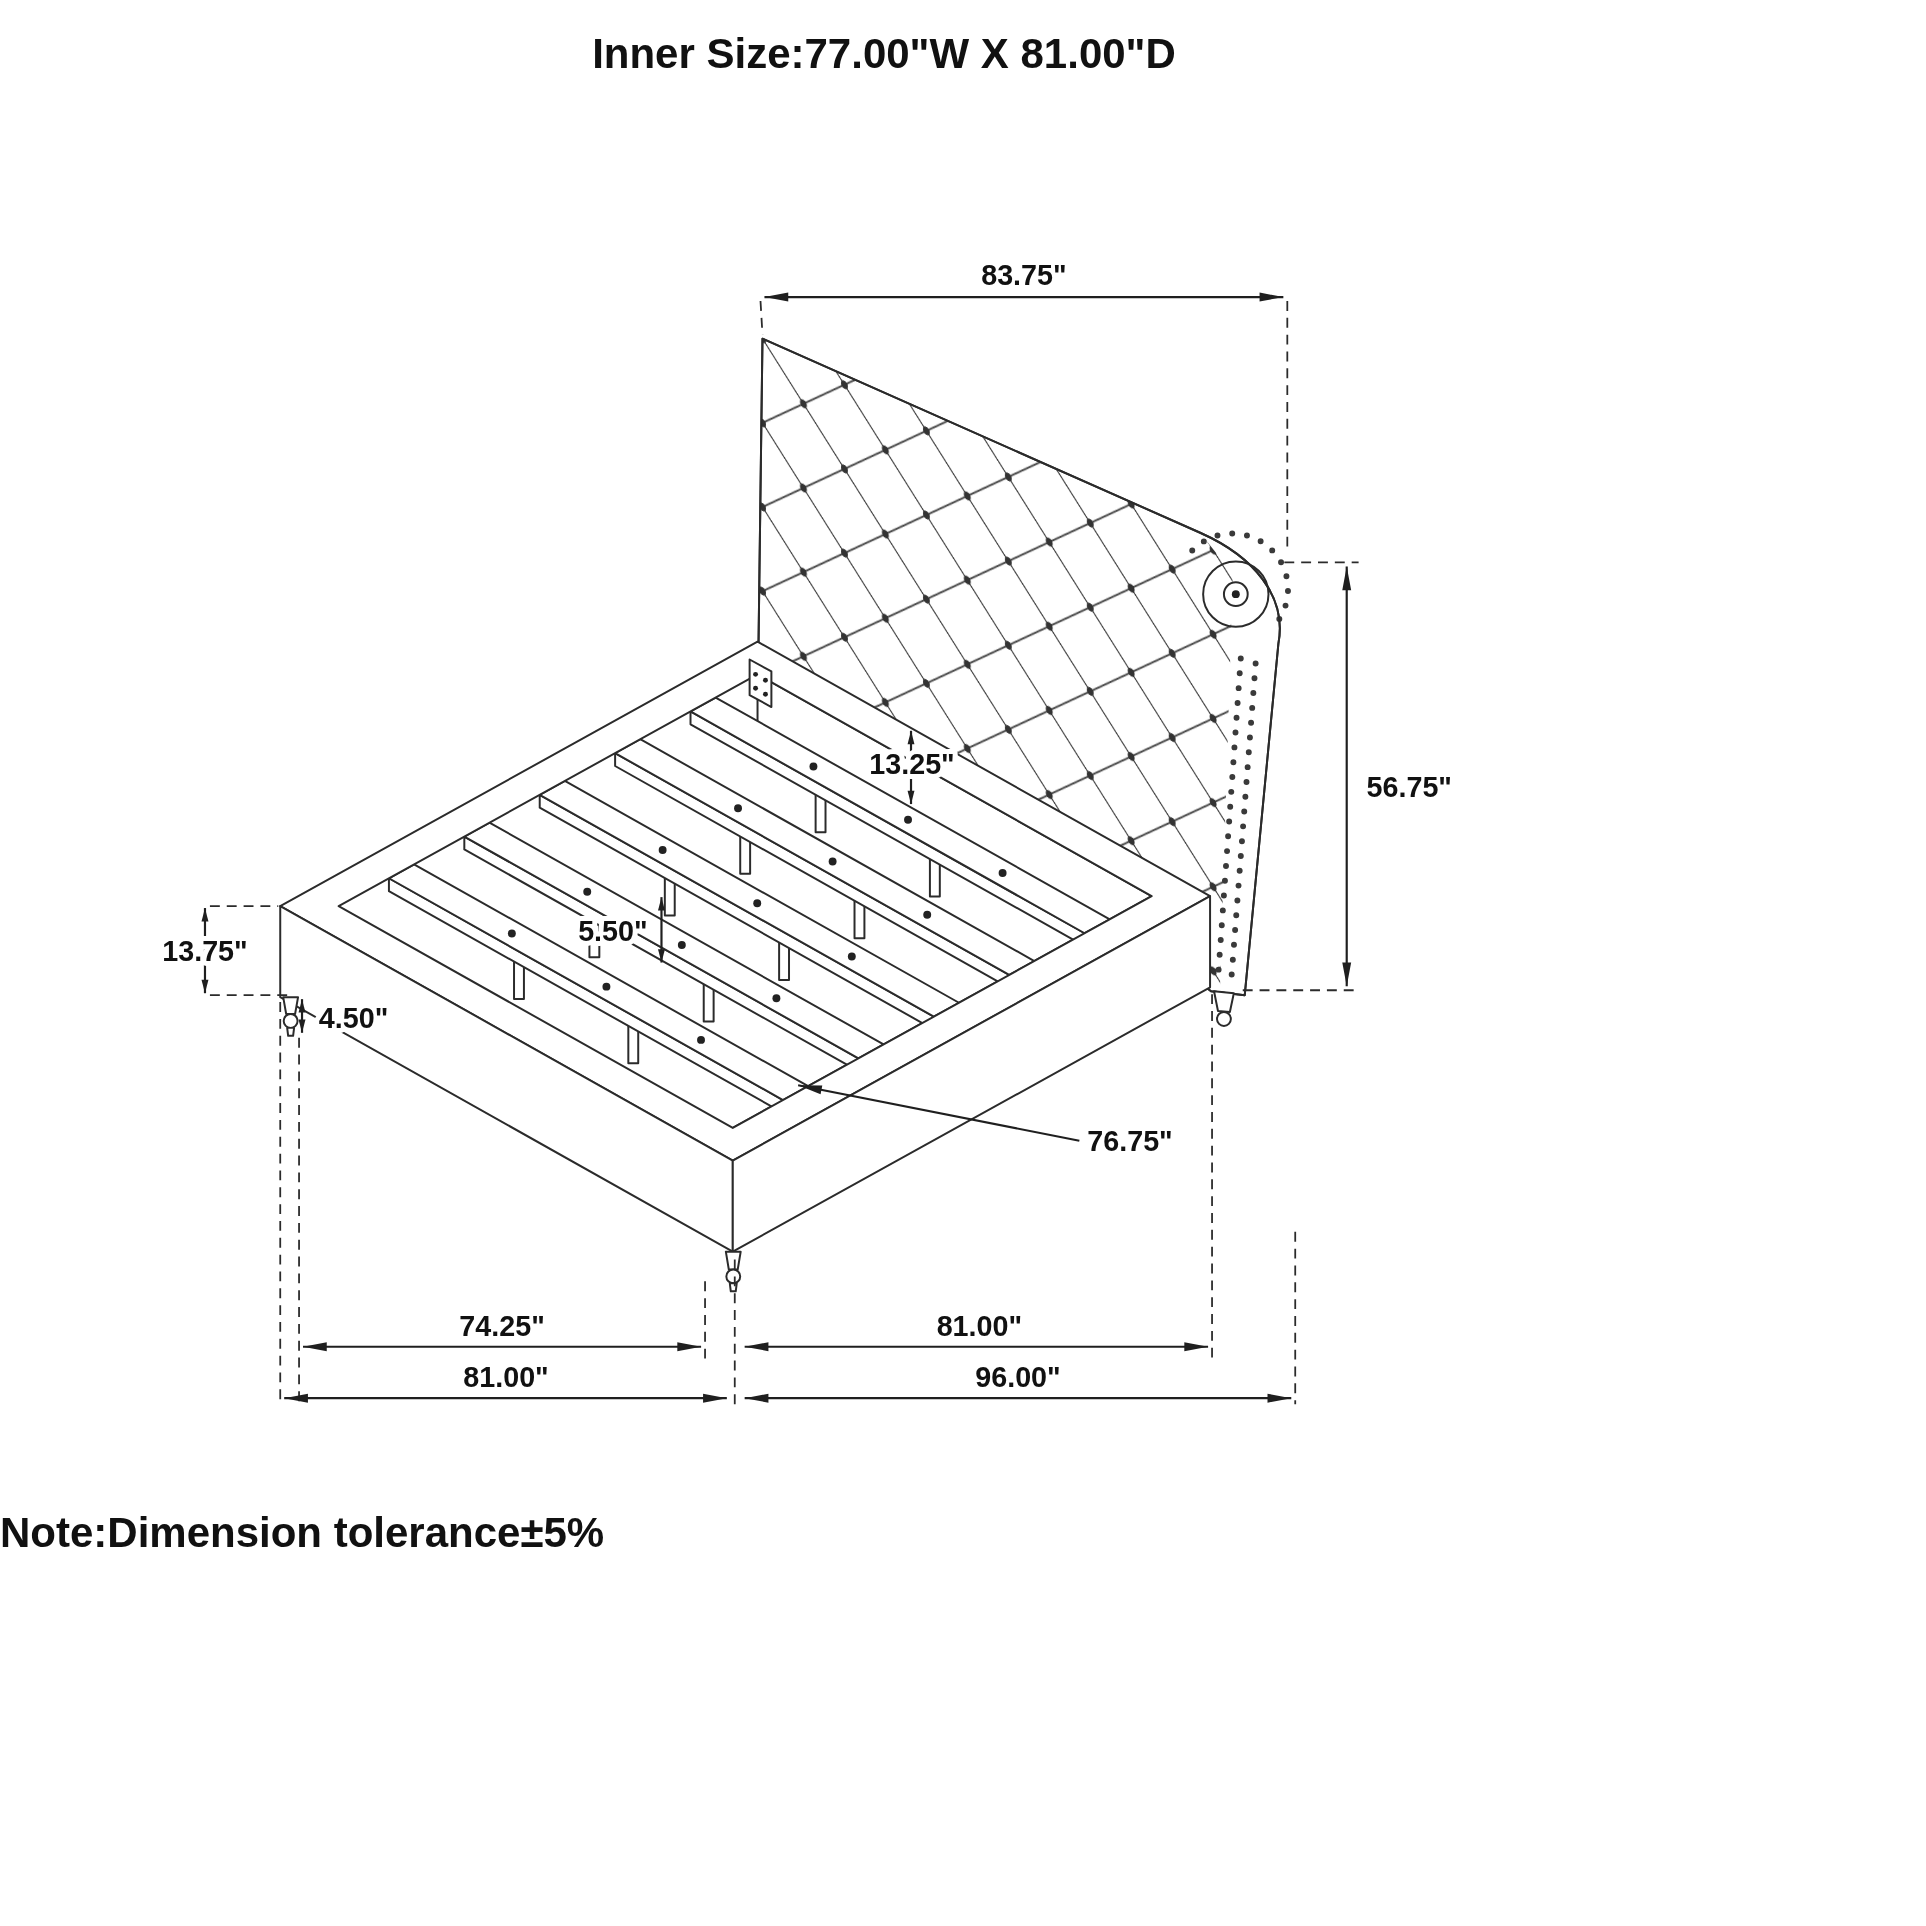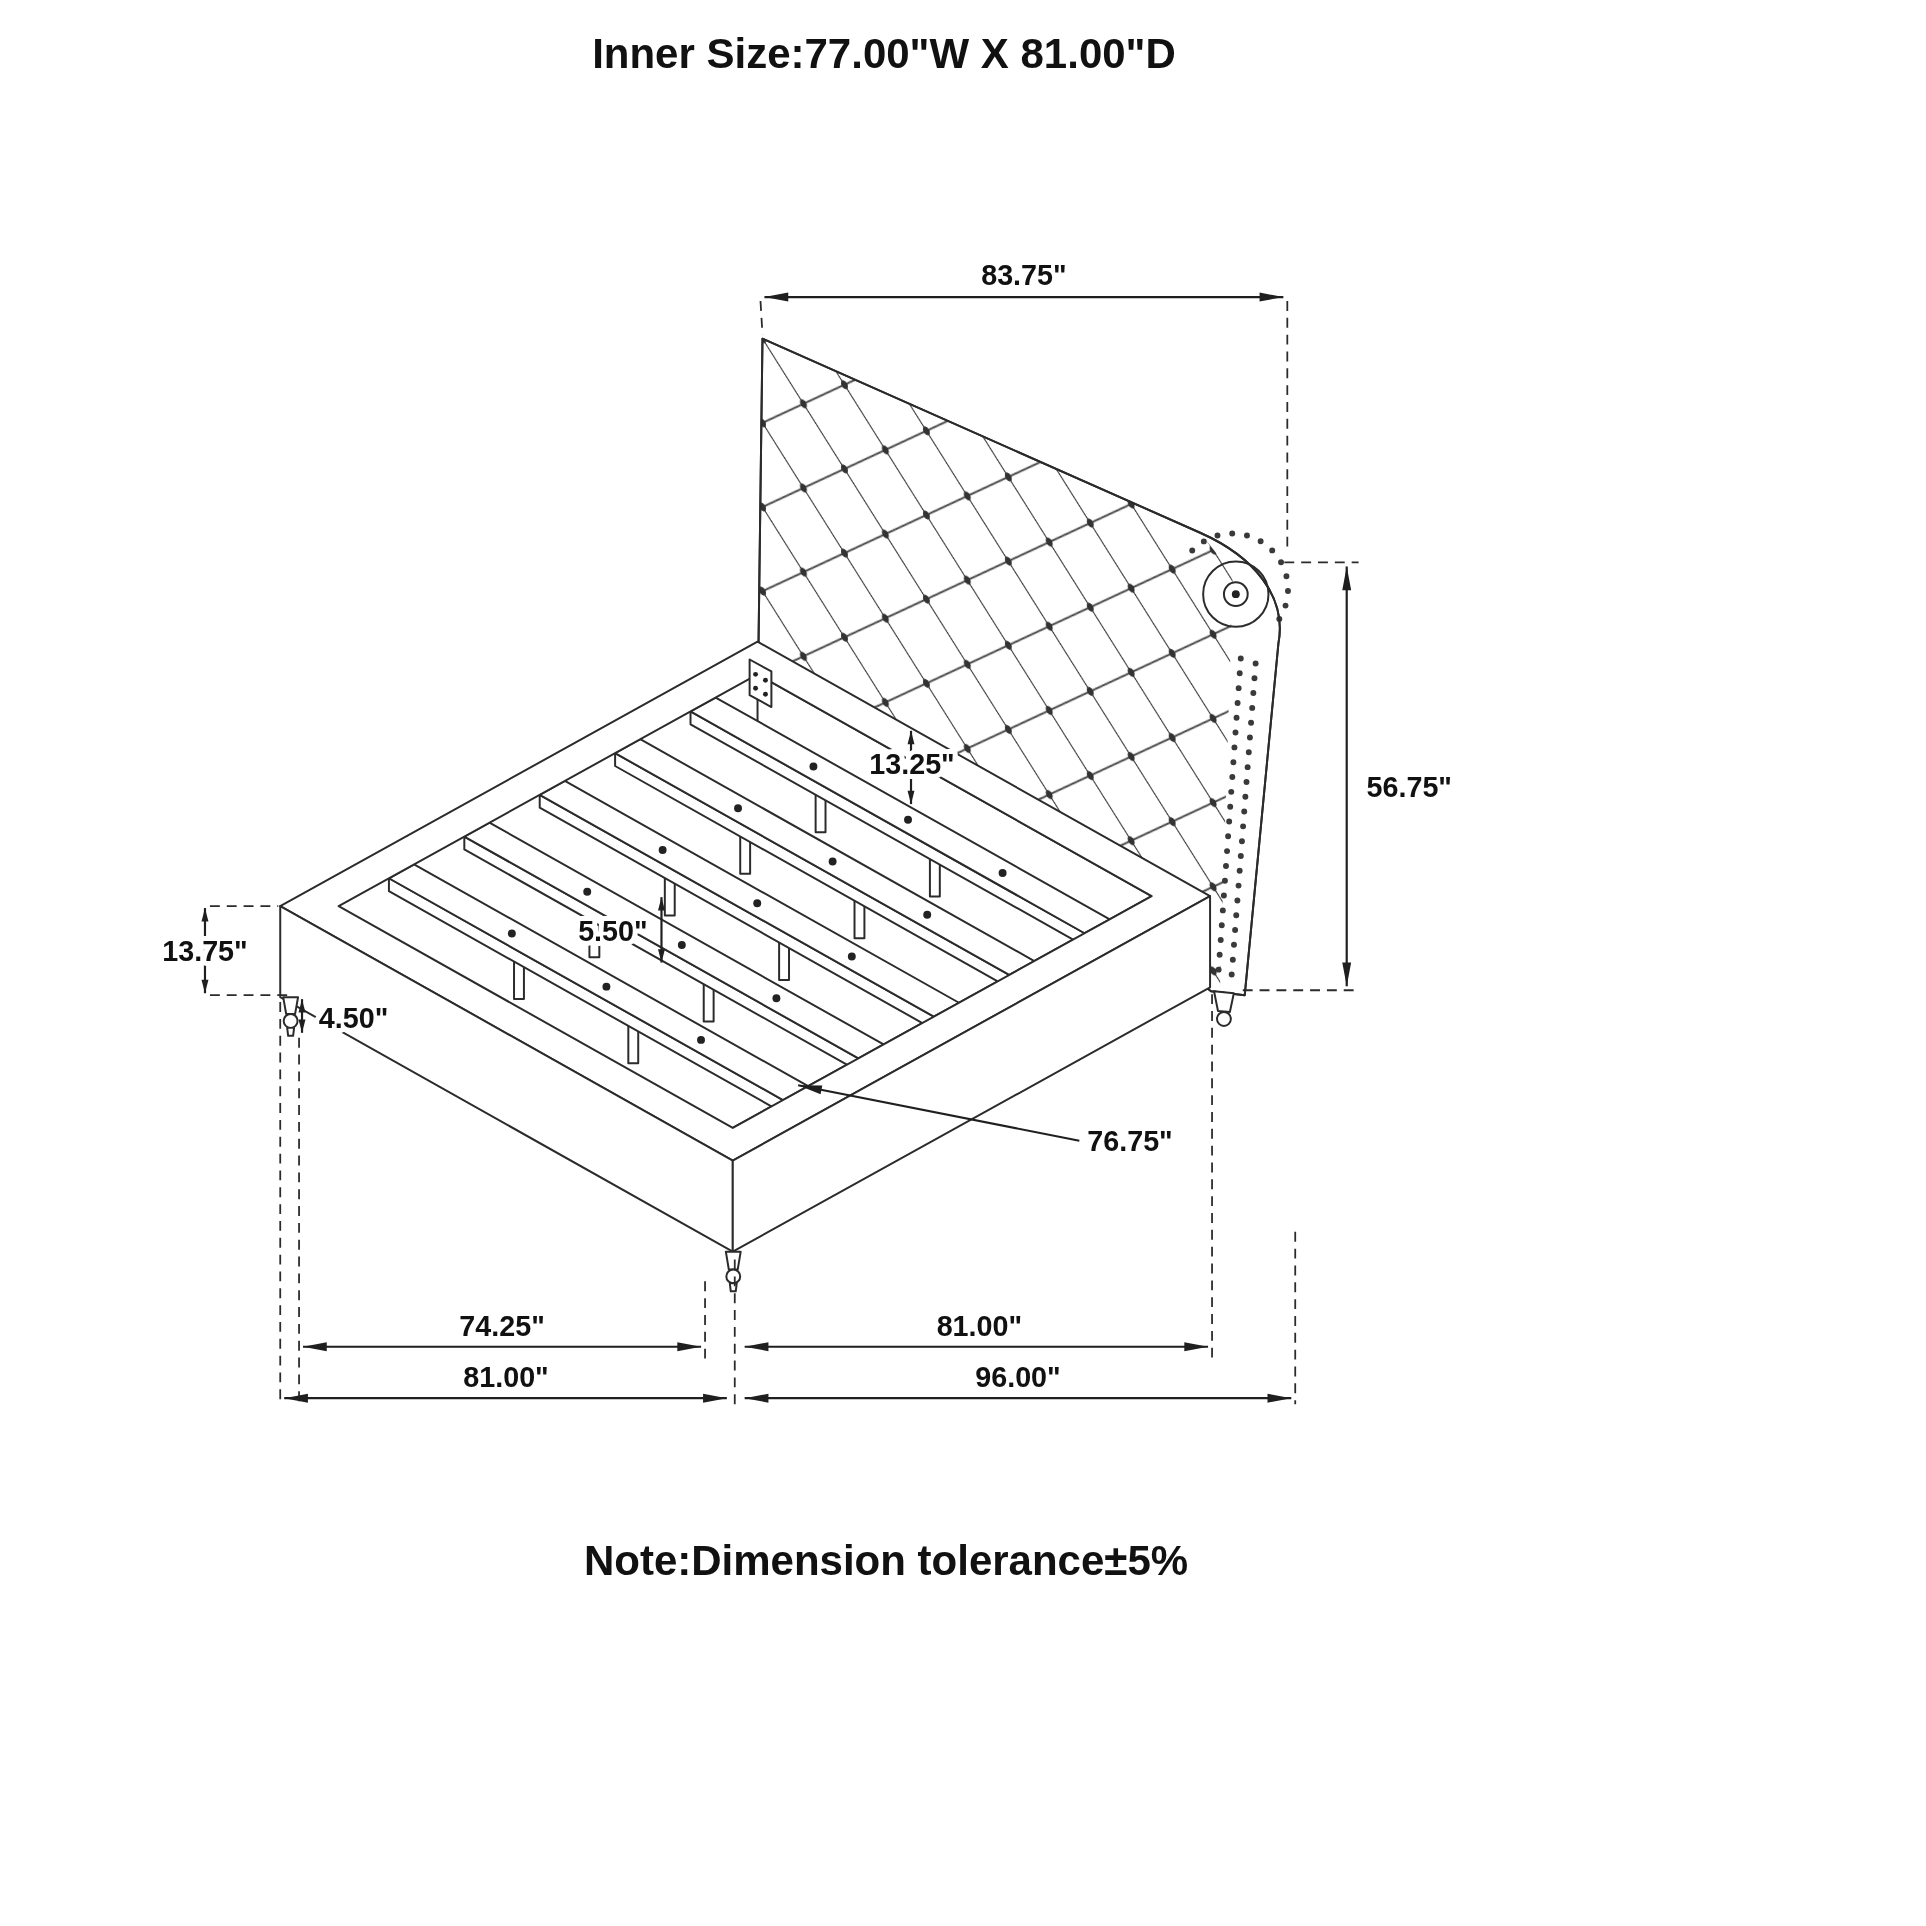--- a/index.html
+++ b/index.html
@@ -1,22 +1,22 @@
 <!DOCTYPE html>
 <html><head>
 <meta charset="utf-8">
 <style>
   * { margin:0; padding:0; box-sizing:border-box; }
   html,body { background:#fff; }
   body { width:1927px; height:1927px; font-family:"Liberation Sans", sans-serif; }
   .page { position:relative; width:1927px; height:1927px; background:#fff; overflow:hidden; }
   .title { position:absolute; top:30px; left:0; width:1768px; text-align:center;
            font-weight:bold; font-size:42px; color:#111; }
-  .note  { position:absolute; top:1509px; left:0; width:1772px; text-align:center;
-           font-weight:bold; font-size:42px; color:#111;margin-top:28px; }
+  .note  { position:absolute; top:1509px; left:0; width:1772px; text-align:left;
+           font-weight:bold; font-size:42px; color:#111; }
   svg.diagram { position:absolute; left:0; top:0; }
   .part  { fill:#fff; stroke:#2b2b2b; stroke-width:2; stroke-linejoin:round; }
   .ln    { fill:none; stroke:#2b2b2b; stroke-width:2; stroke-linejoin:round; stroke-linecap:round; }
   .screw { fill:#222; stroke:none; }
   .dots  { fill:none; stroke:#3a3a3a; stroke-width:6; stroke-linecap:round; stroke-dasharray:0 15; }
   .dim   { stroke:#1f1f1f; stroke-width:2.2; fill:none; }
   .ext   { stroke:#2b2b2b; stroke-width:1.8; fill:none; stroke-dasharray:10 7; }
   .dim-label { font-family:"Liberation Sans", sans-serif; font-weight:bold; font-size:29px;
                fill:#111; paint-order:stroke; stroke:#fff; stroke-width:10px; stroke-linejoin:round; }
 </style>

